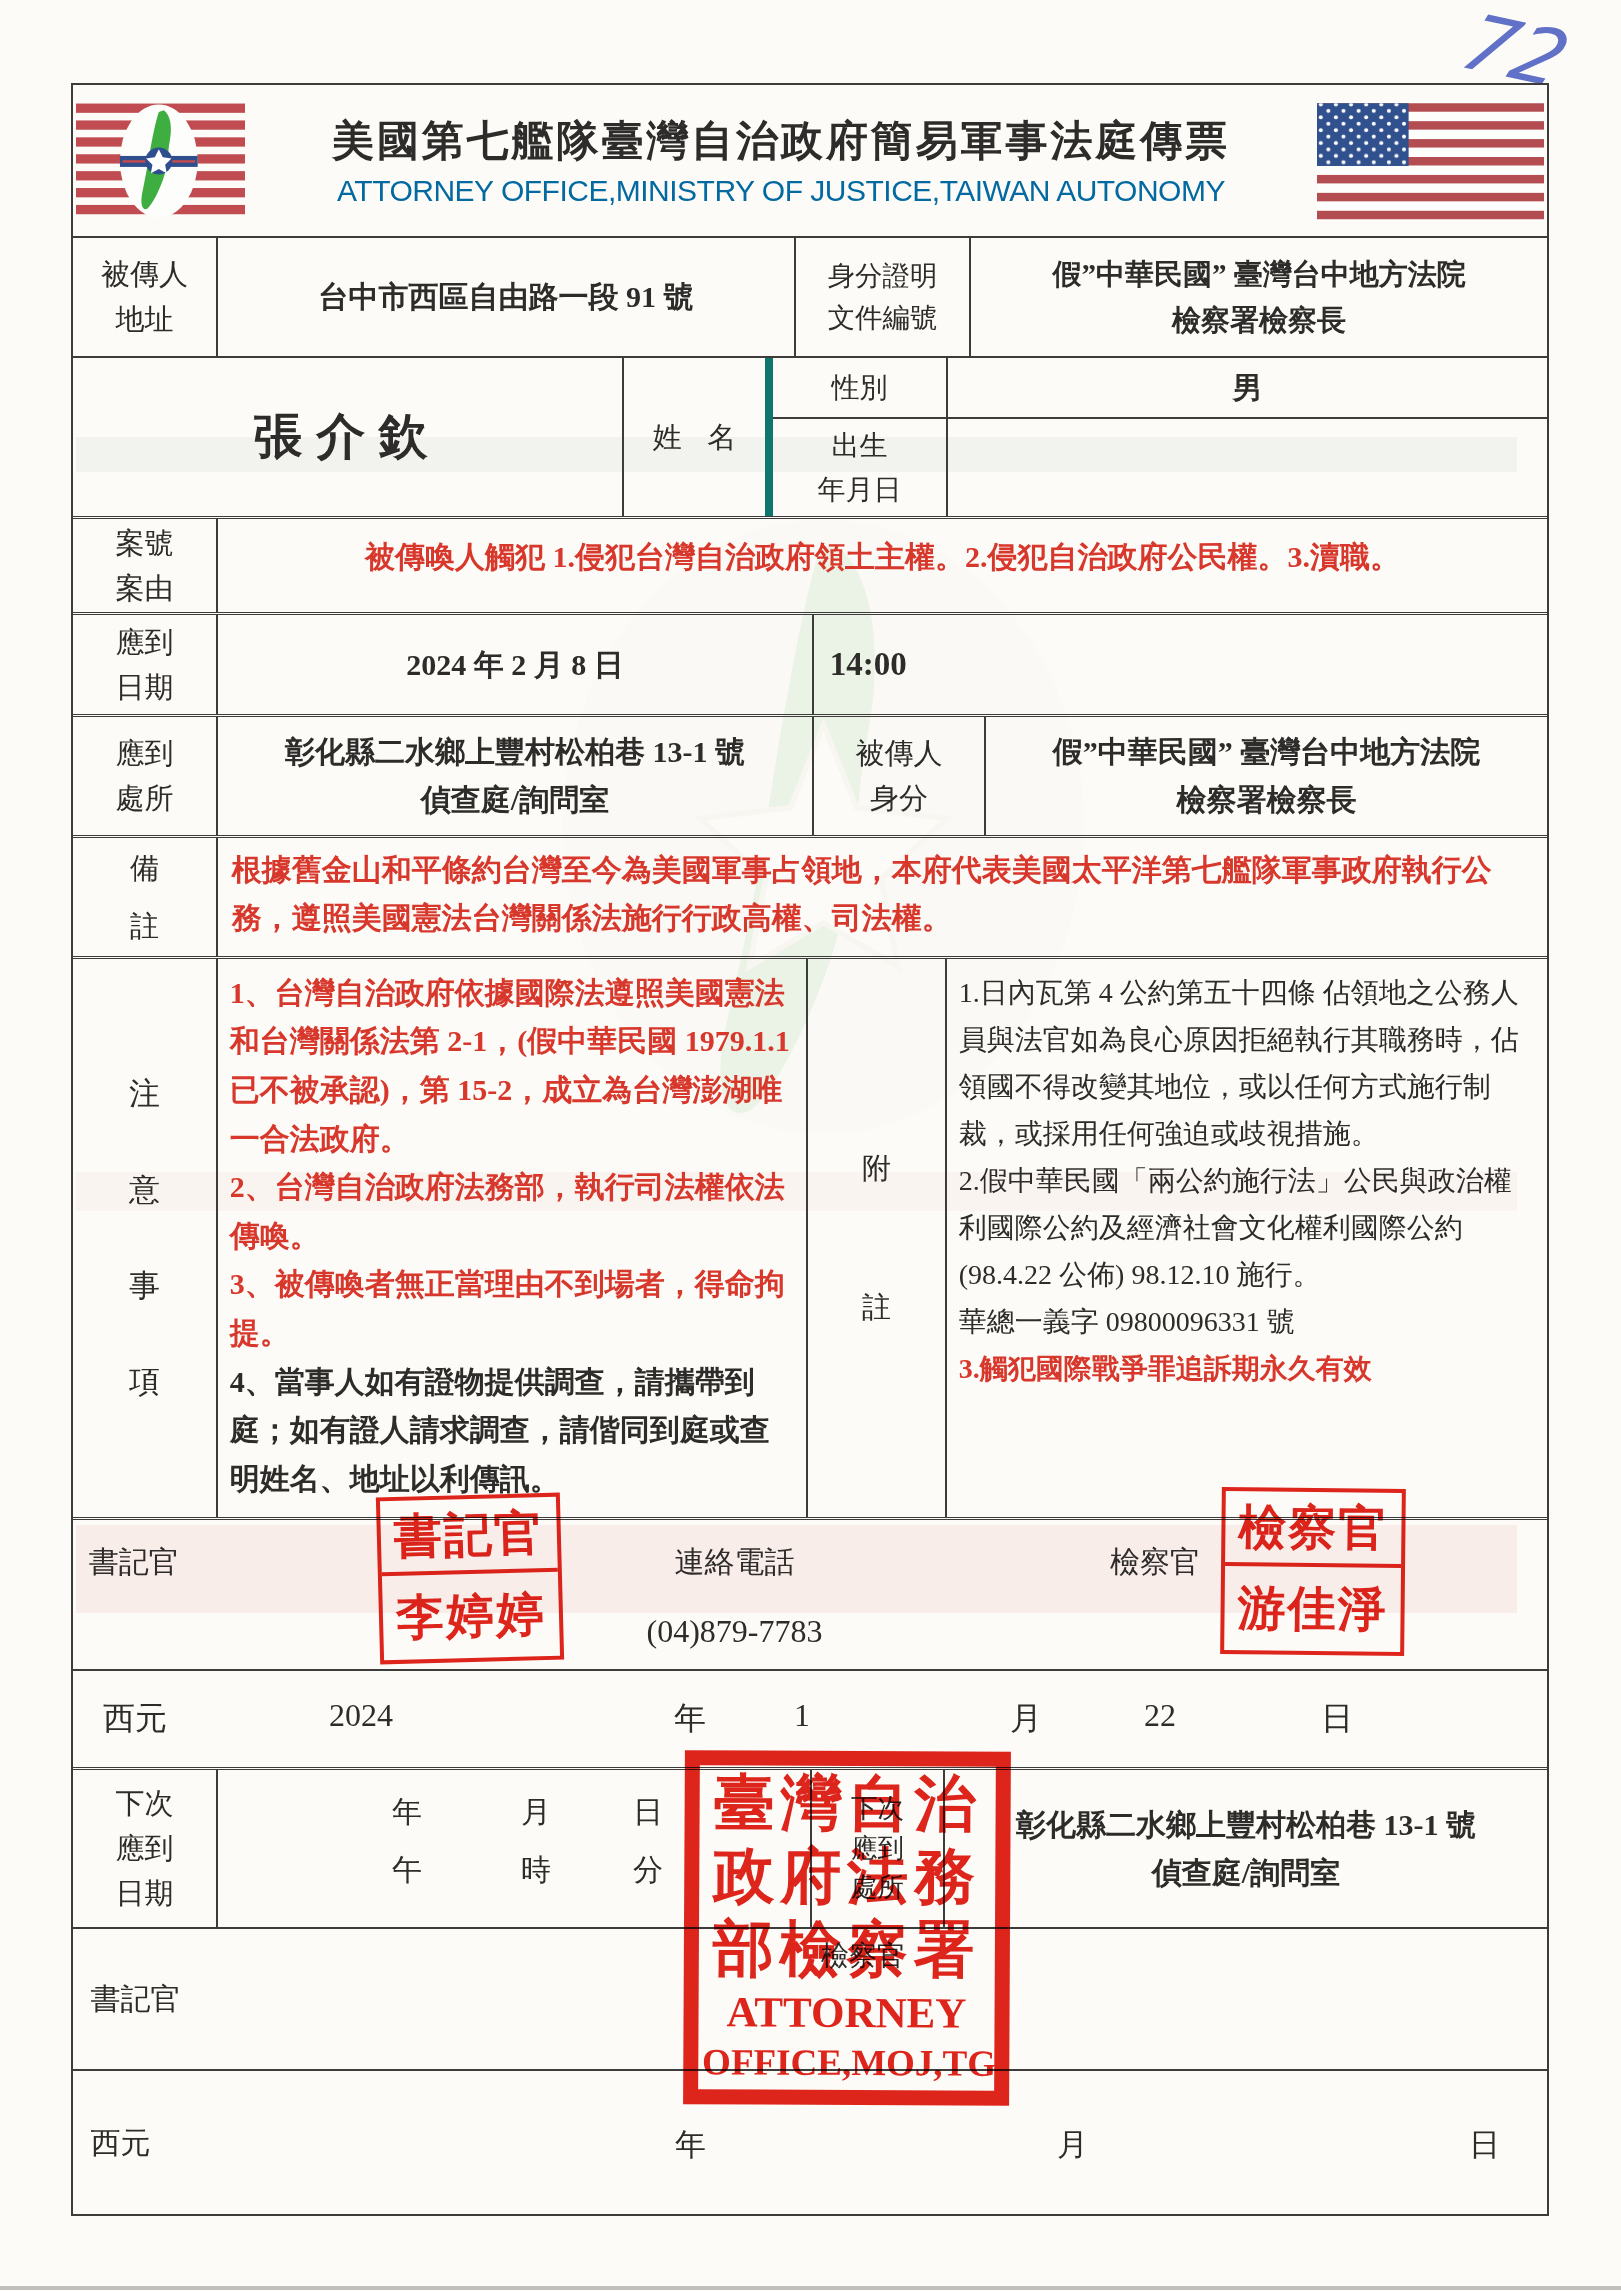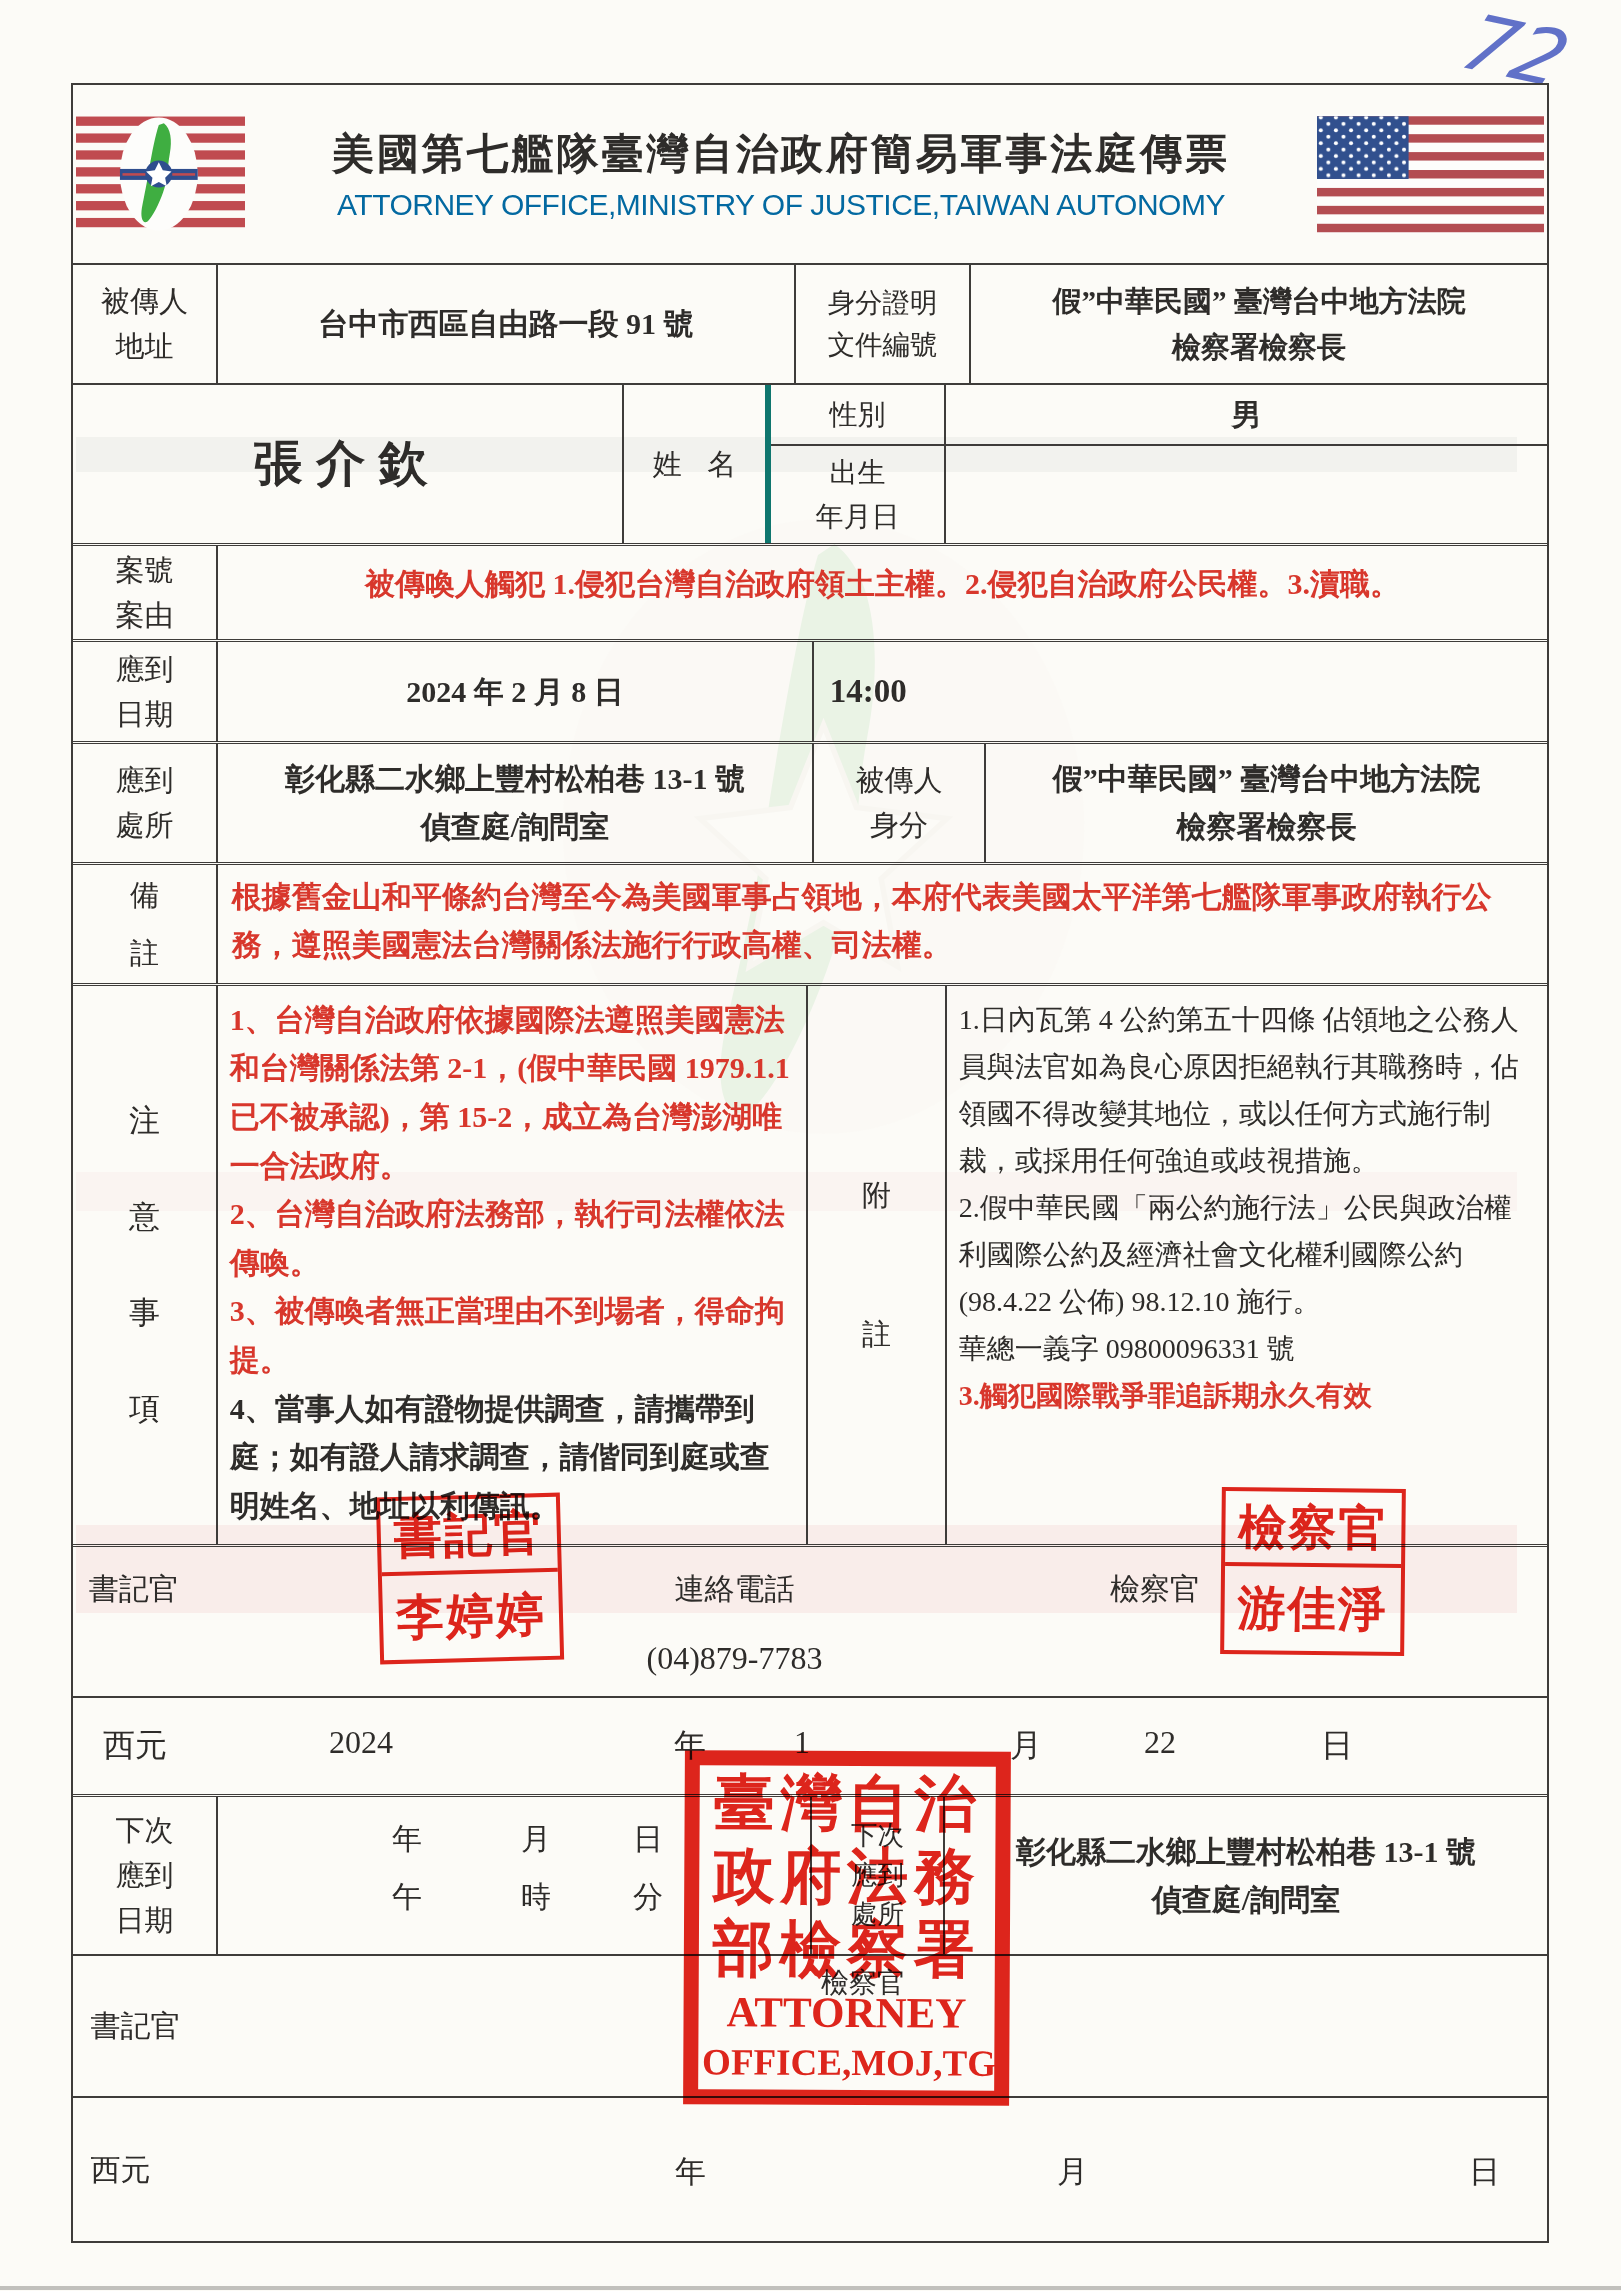--- a/index.html
+++ b/index.html
@@ -26,34 +26,34 @@
   .row.first{border-top:none;}
   .cell{box-sizing:border-box;position:relative;}
   .cell + .cell{border-left:2px solid #3e3c3a;}
   .lab{display:flex;align-items:center;justify-content:center;text-align:center;
        font-size:29px;white-space:pre-line;line-height:1.55;}
   .val{display:flex;align-items:center;justify-content:center;text-align:center;
        font-size:30px;white-space:pre-line;font-weight:bold;line-height:1.6;}
   .w-label{width:143px;}
   .red{color:#d8372c;}
   
-  .header-row{height:178px;align-items:center;padding:0 3px;}
+  .header-row{height:151px;align-items:center;padding:0 3px;}
   .titles{flex:1;text-align:center;}
   .title-zh{font-size:42px;letter-spacing:2.9px;font-weight:bold;}
   .title-en{font-size:30px;font-family:"Liberation Sans", sans-serif;letter-spacing:-0.5px;margin-top:5.9px;color:#0369a1;}
   
   .r1{height:120px;}
   .r1 .v1{width:578px;}
   .r1 .l2{width:175px;font-size:27.4px;}
   .r1 .v2{flex:1;font-size:29px;}
   
   .r2{height:160px;}
   .r2 .name-lab{letter-spacing:25.5px;text-indent:25.5px;}
   .r2 .name-val{width:549px;font-size:49px;letter-spacing:13.7px;}
-  .r2 .right{flex:1;display:flex;flex-direction:column;border-left:6px solid #0f766e;}
+  .r2 .right{flex:1;display:flex;flex-direction:column;border-left:8px solid #0f766e;}
   .subrow{display:flex;flex:1;}
   .subrow + .subrow{border-top:2px solid #3e3c3a;}
   .subrow .sl{width:173px;font-size:28px;}
   .subrow .sv{flex:1;border-left:2px solid #3e3c3a;font-size:30px;}
   .subrow.sr1{height:59px;flex:none;}
   
   .r3{height:96px;}
   .r3 .v{flex:1;align-items:flex-start;padding-top:13.7px;font-size:30px;}
   
   .r4{height:102px;}

